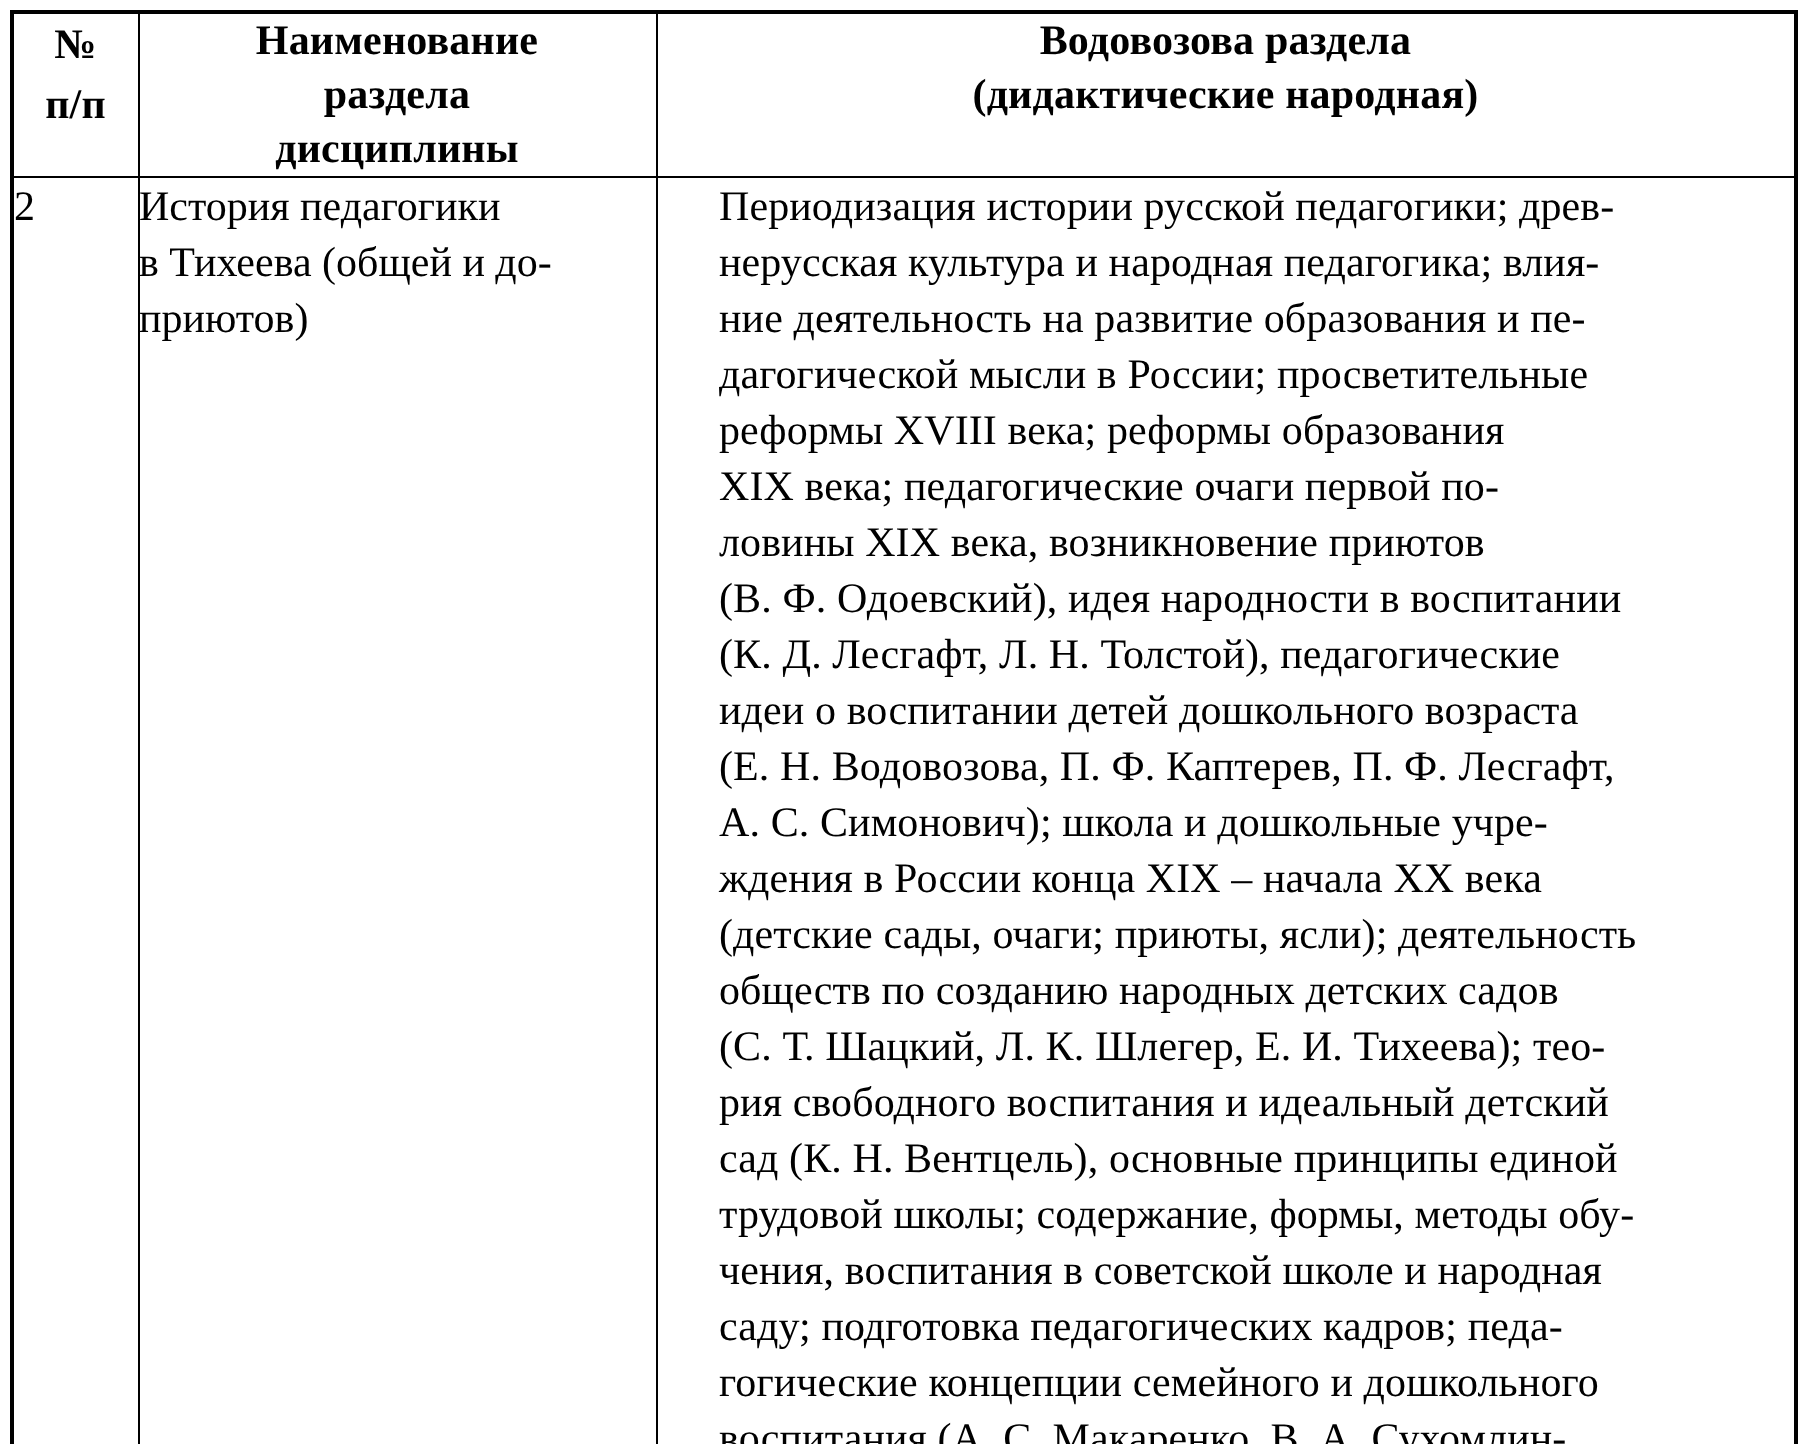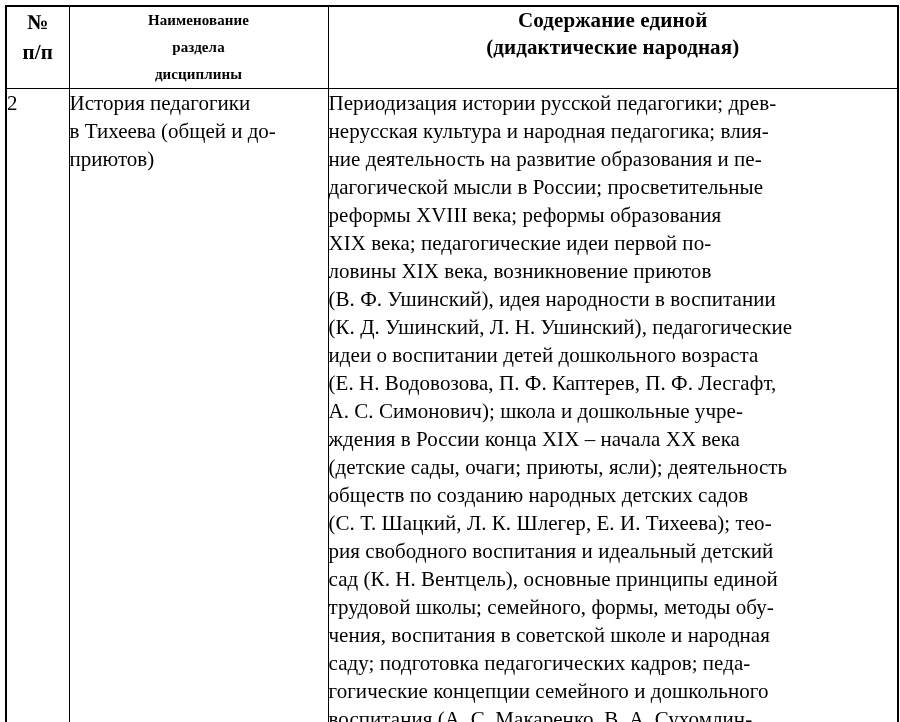--- a/index.html
+++ b/index.html
@@ -40,21 +40,21 @@
   table.discipline-table td {
     border: 1px solid #000000;
     vertical-align: top;
     padding: 0;
   }
 
   
   .thead-cell {
     font-weight: bold;
     text-align: center;
-    font-size: 15px;
+    font-size: 21px;
     line-height: 27px;
     padding: 9px 6px 11px 6px;
     vertical-align: middle;
     letter-spacing: 0.1px;
   }
 
   .thead-cell .hline { display: block; white-space: nowrap; }
 
   .th-num  { font-size: 21px; line-height: 30px; padding-top: 12px; }
   .th-content { font-size: 21px; }
@@ -77,21 +77,21 @@
     font-size: 21px;
     line-height: 28px;
     padding: 7px 4px 6px 9px;
   }
 
   .tline {
     display: block;
     white-space: pre;
   }
 
-  .cell-content .tline { letter-spacing: 0.05px; }
+  .cell-content .tline { letter-spacing: 0.05px; margin-left: 31px; }
 </style>
 </head>
 <body>
 
 <div class="page">
 
   <table class="discipline-table">
     <colgroup>
       <col class="col-num">
       <col class="col-section">
@@ -103,21 +103,21 @@
         <th class="thead-cell th-num">
           <span class="hline">№</span>
           <span class="hline">п/п</span>
         </th>
         <th class="thead-cell th-section">
           <span class="hline">Наименование</span>
           <span class="hline">раздела</span>
           <span class="hline">дисциплины</span>
         </th>
         <th class="thead-cell th-content">
-          <span class="hline">Содержание единой</span>
+          <span class="hline">Водовозова раздела</span>
           <span class="hline">(дидактические народная)</span>
         </th>
       </tr>
     </thead>
 
     <tbody>
       <tr>
         <td class="cell-num">2</td>
 
         <td class="cell-section">
@@ -125,34 +125,34 @@
           <span class="tline">в Тихеева (общей и до-</span>
           <span class="tline">приютов)</span>
         </td>
 
         <td class="cell-content">
           <span class="tline">Периодизация истории русской педагогики; древ-</span>
           <span class="tline">нерусская культура и народная педагогика; влия-</span>
           <span class="tline">ние деятельность на развитие образования и пе-</span>
           <span class="tline">дагогической мысли в России; просветительные</span>
           <span class="tline">реформы XVIII века; реформы образования</span>
-          <span class="tline">XIX века; педагогические идеи первой по-</span>
+          <span class="tline">XIX века; педагогические очаги первой по-</span>
           <span class="tline">ловины XIX века, возникновение приютов</span>
-          <span class="tline">(В. Ф. Ушинский), идея народности в воспитании</span>
-          <span class="tline">(К. Д. Ушинский, Л. Н. Ушинский), педагогические</span>
+          <span class="tline">(В. Ф. Одоевский), идея народности в воспитании</span>
+          <span class="tline">(К. Д. Лесгафт, Л. Н. Толстой), педагогические</span>
           <span class="tline">идеи о воспитании детей дошкольного возраста</span>
           <span class="tline">(Е. Н. Водовозова, П. Ф. Каптерев, П. Ф. Лесгафт,</span>
           <span class="tline">А. С. Симонович); школа и дошкольные учре-</span>
           <span class="tline">ждения в России конца XIX – начала XX века</span>
           <span class="tline">(детские сады, очаги; приюты, ясли); деятельность</span>
           <span class="tline">обществ по созданию народных детских садов</span>
           <span class="tline">(С. Т. Шацкий, Л. К. Шлегер, Е. И. Тихеева); тео-</span>
           <span class="tline">рия свободного воспитания и идеальный детский</span>
           <span class="tline">сад (К. Н. Вентцель), основные принципы единой</span>
-          <span class="tline">трудовой школы; семейного, формы, методы обу-</span>
+          <span class="tline">трудовой школы; содержание, формы, методы обу-</span>
           <span class="tline">чения, воспитания в советской школе и народная</span>
           <span class="tline">саду; подготовка педагогических кадров; педа-</span>
           <span class="tline">гогические концепции семейного и дошкольного</span>
           <span class="tline">воспитания (А. С. Макаренко, В. А. Сухомлин-</span>
 
         </td>
       </tr>
     </tbody>
   </table>
 

